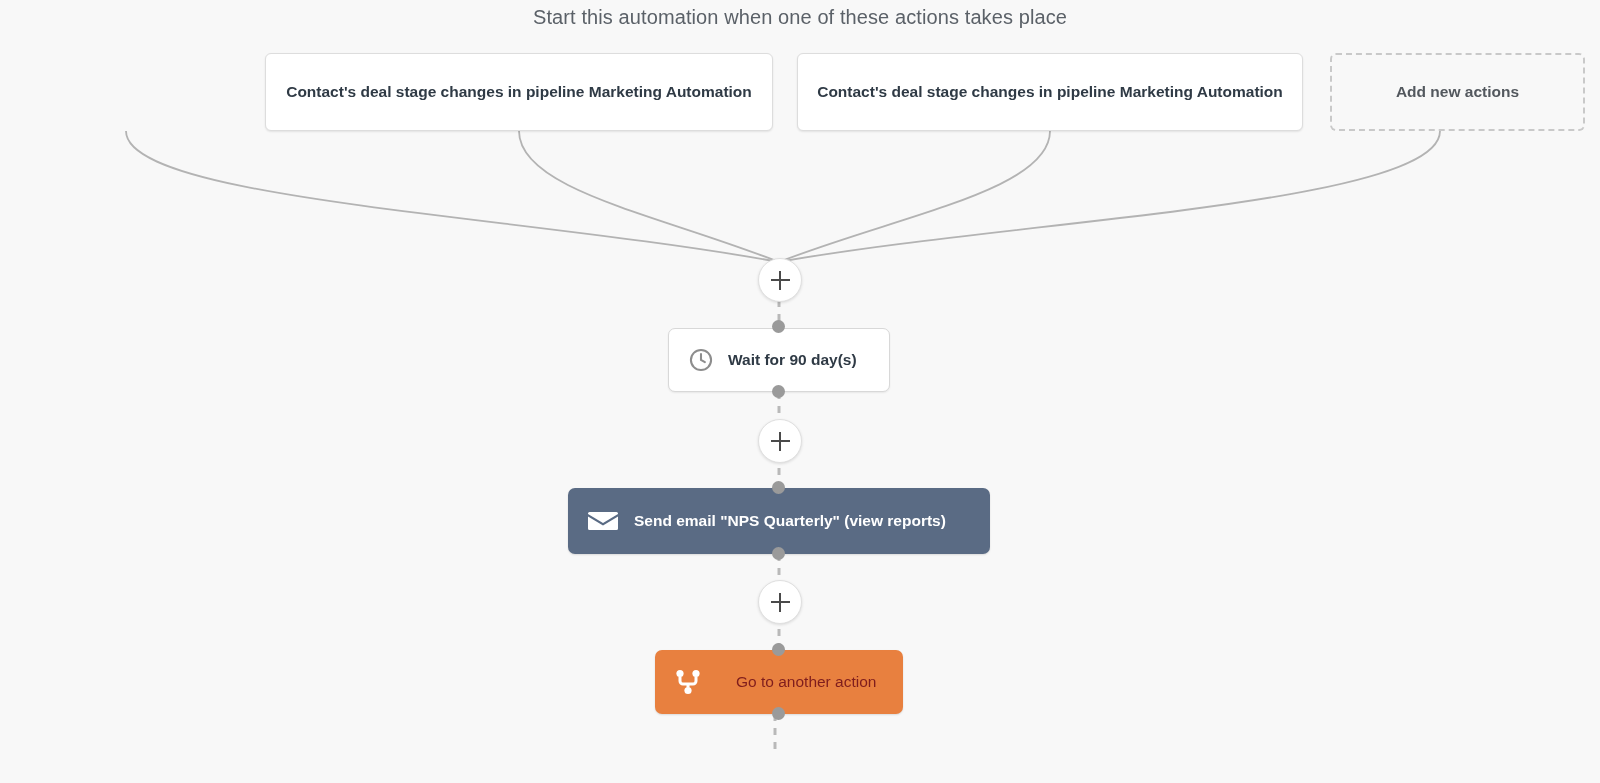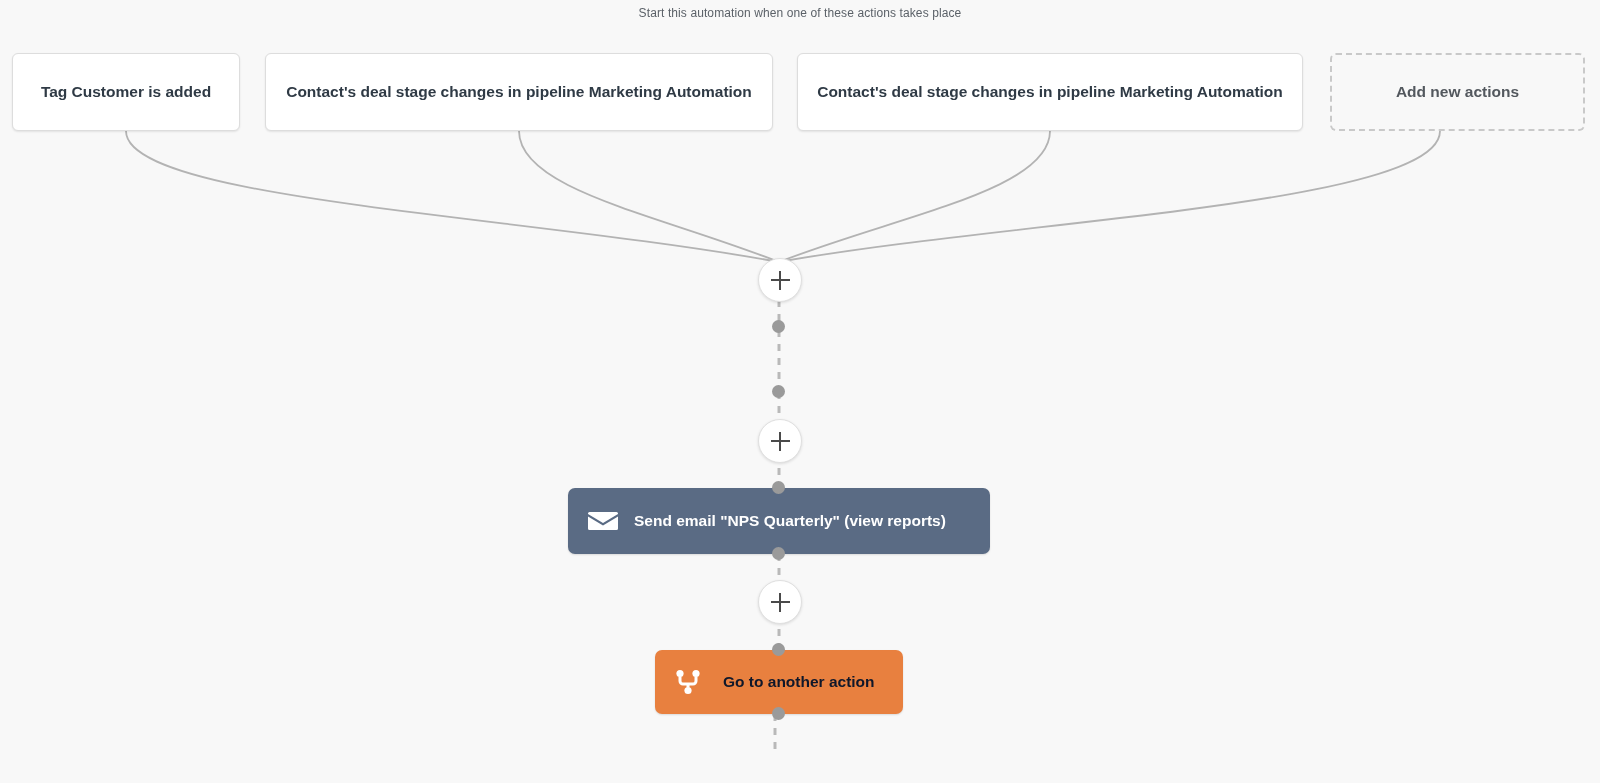--- a/index.html
+++ b/index.html
@@ -33,21 +33,21 @@
     pointer-events: none;
   }
 
   
   .headline {
     position: absolute;
     left: 0;
     top: 6px;
     width: 1600px;
     text-align: center;
-    font-size: 12px;
+    font-size: 20px;
     color: #5b6168;
     font-weight: 400;
     letter-spacing: .1px;
     z-index: 3;
   }
 
   
   .trigger {
     position: absolute;
     top: 53px;
@@ -164,23 +164,23 @@
     top: 650px;
     width: 248px;
     height: 64px;
     background: #e8803f;
     border-radius: 7px;
     padding-left: 20px;
     box-shadow: 0 1px 2px rgba(0,0,0,.12);
   }
   .node-goto .node-label {
     font-size: 15.5px;
-    font-weight: bold;
-    color: #0f172a;
-    margin-left: 22px;
+    font-weight: normal;
+    color: #7f1d1d;
+    margin-left: 35px;
   }
 
   .icon-wrap {
     display: flex;
     align-items: center;
     justify-content: center;
     flex: 0 0 auto;
   }
 
   
@@ -220,23 +220,20 @@
       <line x1="779" y1="492" x2="779" y2="554"></line>
       <line x1="779" y1="554" x2="779" y2="582"></line>
       <line x1="779" y1="601" x2="779" y2="653"></line>
       <line x1="779" y1="653" x2="779" y2="714"></line>
       <line x1="775" y1="714" x2="775" y2="752"></line>
     </g>
   </svg>
 
   <div class="headline">Start this automation when one of these actions takes place</div>
 
-  <div class="trigger" id="trigger-0">
-    <span class="trigger-label">Tag Customer is added</span>
-  </div>
 
   <div class="trigger" id="trigger-1">
     <span class="trigger-label">Contact's deal stage changes in pipeline Marketing Automation</span>
   </div>
 
   <div class="trigger" id="trigger-2">
     <span class="trigger-label">Contact's deal stage changes in pipeline Marketing Automation</span>
   </div>
 
   <div class="trigger add-new">
@@ -247,20 +244,29 @@
   <div class="plus-btn" id="plus-1"></div>
   <div class="plus-btn" id="plus-2"></div>
 
   <div class="dot" id="dot-wait-top"></div>
   <div class="dot" id="dot-wait-bot"></div>
   <div class="dot" id="dot-email-top"></div>
   <div class="dot" id="dot-email-bot"></div>
   <div class="dot" id="dot-goto-top"></div>
   <div class="dot" id="dot-goto-bot"></div>
 
+  <div class="node node-wait">
+    <span class="icon-wrap">
+      <svg width="26" height="26" viewBox="0 0 24 24" fill="none" stroke="#8d8d8d" stroke-width="1.9">
+        <circle cx="12" cy="12" r="9.3"></circle>
+        <path d="M12 6.6 V12 L15.6 13.9" stroke-linecap="round"></path>
+      </svg>
+    </span>
+    <span class="node-label">Wait for 90 day(s)</span>
+  </div>
 
   <div class="node node-email">
     <span class="icon-wrap">
       <svg width="30" height="24" viewBox="0 0 30 24" fill="#ffffff">
         <path d="M1.5 3 h27 a1.5 1.5 0 0 1 1.5 1.5 v0.6 L15 14 L0 5.1 V4.5 A1.5 1.5 0 0 1 1.5 3 Z"></path>
         <path d="M0 7.6 L15 16.4 L30 7.6 V19.5 A1.5 1.5 0 0 1 28.5 21 H1.5 A1.5 1.5 0 0 1 0 19.5 Z"></path>
       </svg>
     </span>
     <span class="node-label">Send email "NPS Quarterly" (view reports)</span>
   </div>

